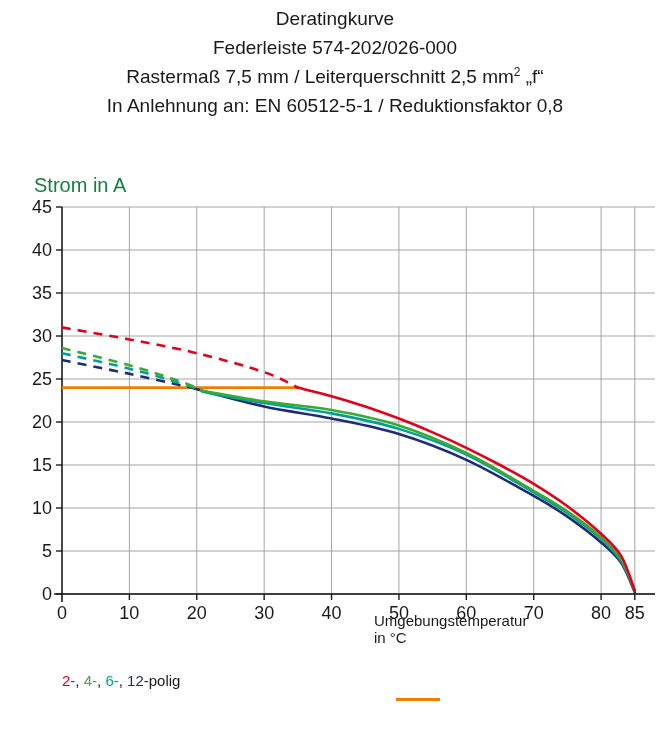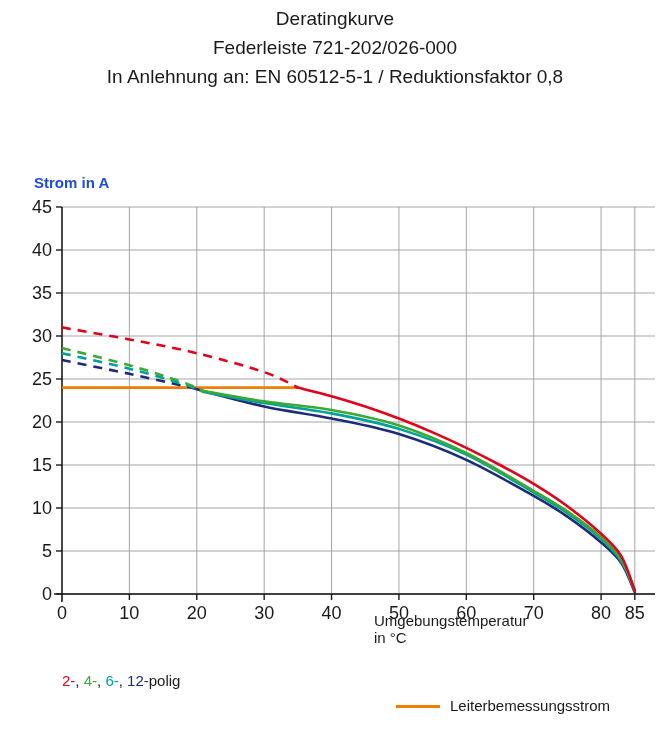--- a/index.html
+++ b/index.html
@@ -35,23 +35,22 @@
   }
   .title-line sup {
     font-size: 12px;
     vertical-align: super;
     line-height: 0;
   }
   .ylabel {
     position: absolute;
     left: 34px;
     top: 174px;
-    font-size: 15px;
-    color: #1d4ed8;
-    font-weight: bold;
+    font-size: 20px;
+    color: #15803d;
   }
   .xlabel {
     position: absolute;
     left: 374px;
     top: 612px;
     font-size: 15px;
     color: #1a1a1a;
   }
   #plot-wrap {
     position: absolute;
@@ -90,21 +89,22 @@
   svg { display: block; }
   text { font-family: "Liberation Sans", sans-serif; }
 </style>
 </head>
 <body>
 
 <div id="page">
 
   <div class="title-block">
     <div class="title-line">Deratingkurve</div>
-    <div class="title-line">Federleiste 721-202/026-000</div>
+    <div class="title-line">Federleiste 574-202/026-000</div>
+    <div class="title-line"><span>Rastermaß 7,5 mm / Leiterquerschnitt 2,5 mm</span><sup>2</sup><span> „f“</span></div>
     <div class="title-line">In Anlehnung an: EN 60512-5-1 / Reduktionsfaktor 0,8</div>
   </div>
 
   <div class="ylabel">Strom in A</div>
   <div class="xlabel">Umgebungstemperatur in °C</div>
 
   <div id="plot-wrap">
     <svg id="chart-svg" width="670" height="752" viewBox="0 0 670 752">
         <rect x="62" y="207" width="593" height="387" fill="#ffffff"></rect>
         <line x1="62" y1="594" x2="655" y2="594" stroke="#9b9b9b" stroke-width="1.4"></line>
@@ -184,16 +184,15 @@
           <path d="M 62.00 327.40 C 73.23 329.41, 106.92 335.14, 129.39 339.44 C 151.85 343.74, 174.31 347.75, 196.77 353.20 C 219.23 358.65, 247.31 366.39, 264.16 372.12 C 281.01 377.85, 292.24 385.02, 297.85 387.60" fill="none" stroke="#e2001a" stroke-width="2.6" stroke-dasharray="9 7" stroke-linecap="butt"></path>
           <path d="M 297.85 387.60 C 303.47 389.03, 320.31 393.05, 331.55 396.20 C 342.78 399.35, 354.01 402.79, 365.24 406.52 C 376.47 410.25, 387.70 414.26, 398.93 418.56 C 410.16 422.86, 421.39 427.45, 432.63 432.32 C 443.86 437.19, 455.09 442.35, 466.32 447.80 C 477.55 453.25, 488.78 458.98, 500.01 465.00 C 511.24 471.02, 522.47 477.04, 533.70 483.92 C 544.94 490.80, 556.17 497.97, 567.40 506.28 C 578.63 514.59, 592.11 525.49, 601.09 533.80 C 610.08 542.11, 615.69 546.70, 621.31 556.16 C 626.92 565.62, 632.54 584.83, 634.78 590.56" fill="none" stroke="#e2001a" stroke-width="2.6" stroke-linecap="round"></path>
         </g>
       </svg>
   </div>
 
   <div class="legend-left"><span class="seg" style="color: rgb(226, 0, 26);">2-</span><span class="seg" style="color: rgb(26, 26, 26);">, </span><span class="seg" style="color: rgb(58, 170, 53);">4-</span><span class="seg" style="color: rgb(26, 26, 26);">, </span><span class="seg" style="color: rgb(0, 161, 154);">6-</span><span class="seg" style="color: rgb(26, 26, 26);">, </span><span class="seg" style="color: rgb(29, 43, 120);">12-</span><span class="seg" style="color: rgb(26, 26, 26);">polig</span></div>
 
   <div class="legend-right">
     <span class="legend-swatch"></span>
-    <span class="legend-right-label">Leiterbemessungsstrom</span>
   </div>
 
 </div>
 
 </body></html>

